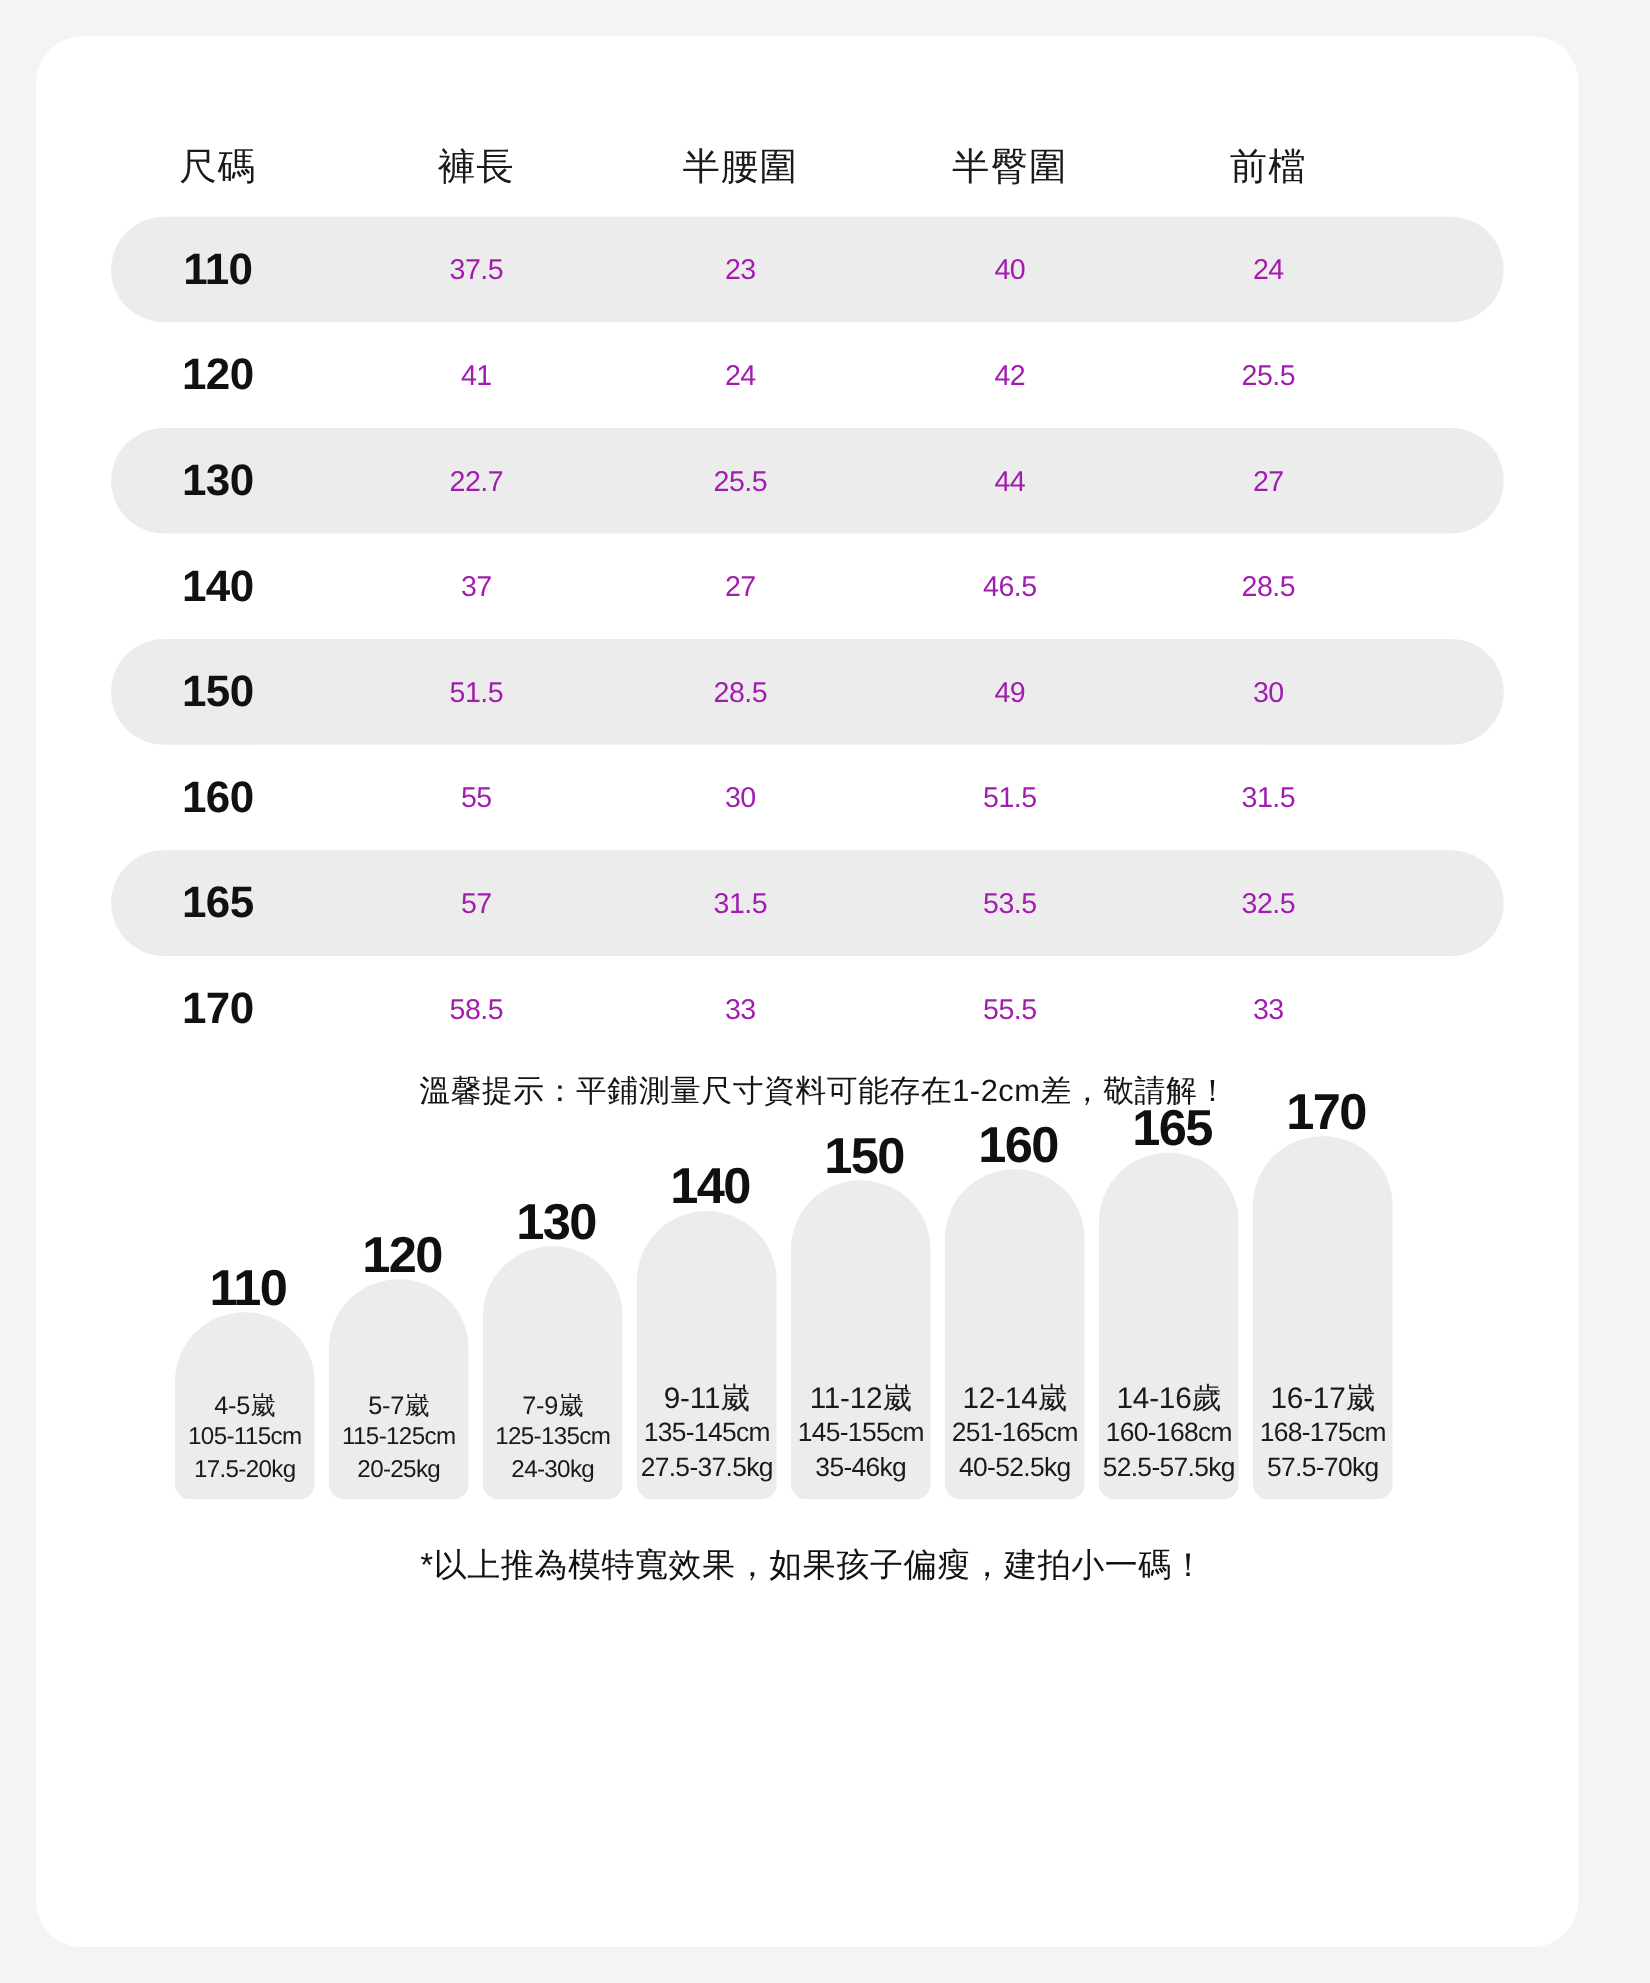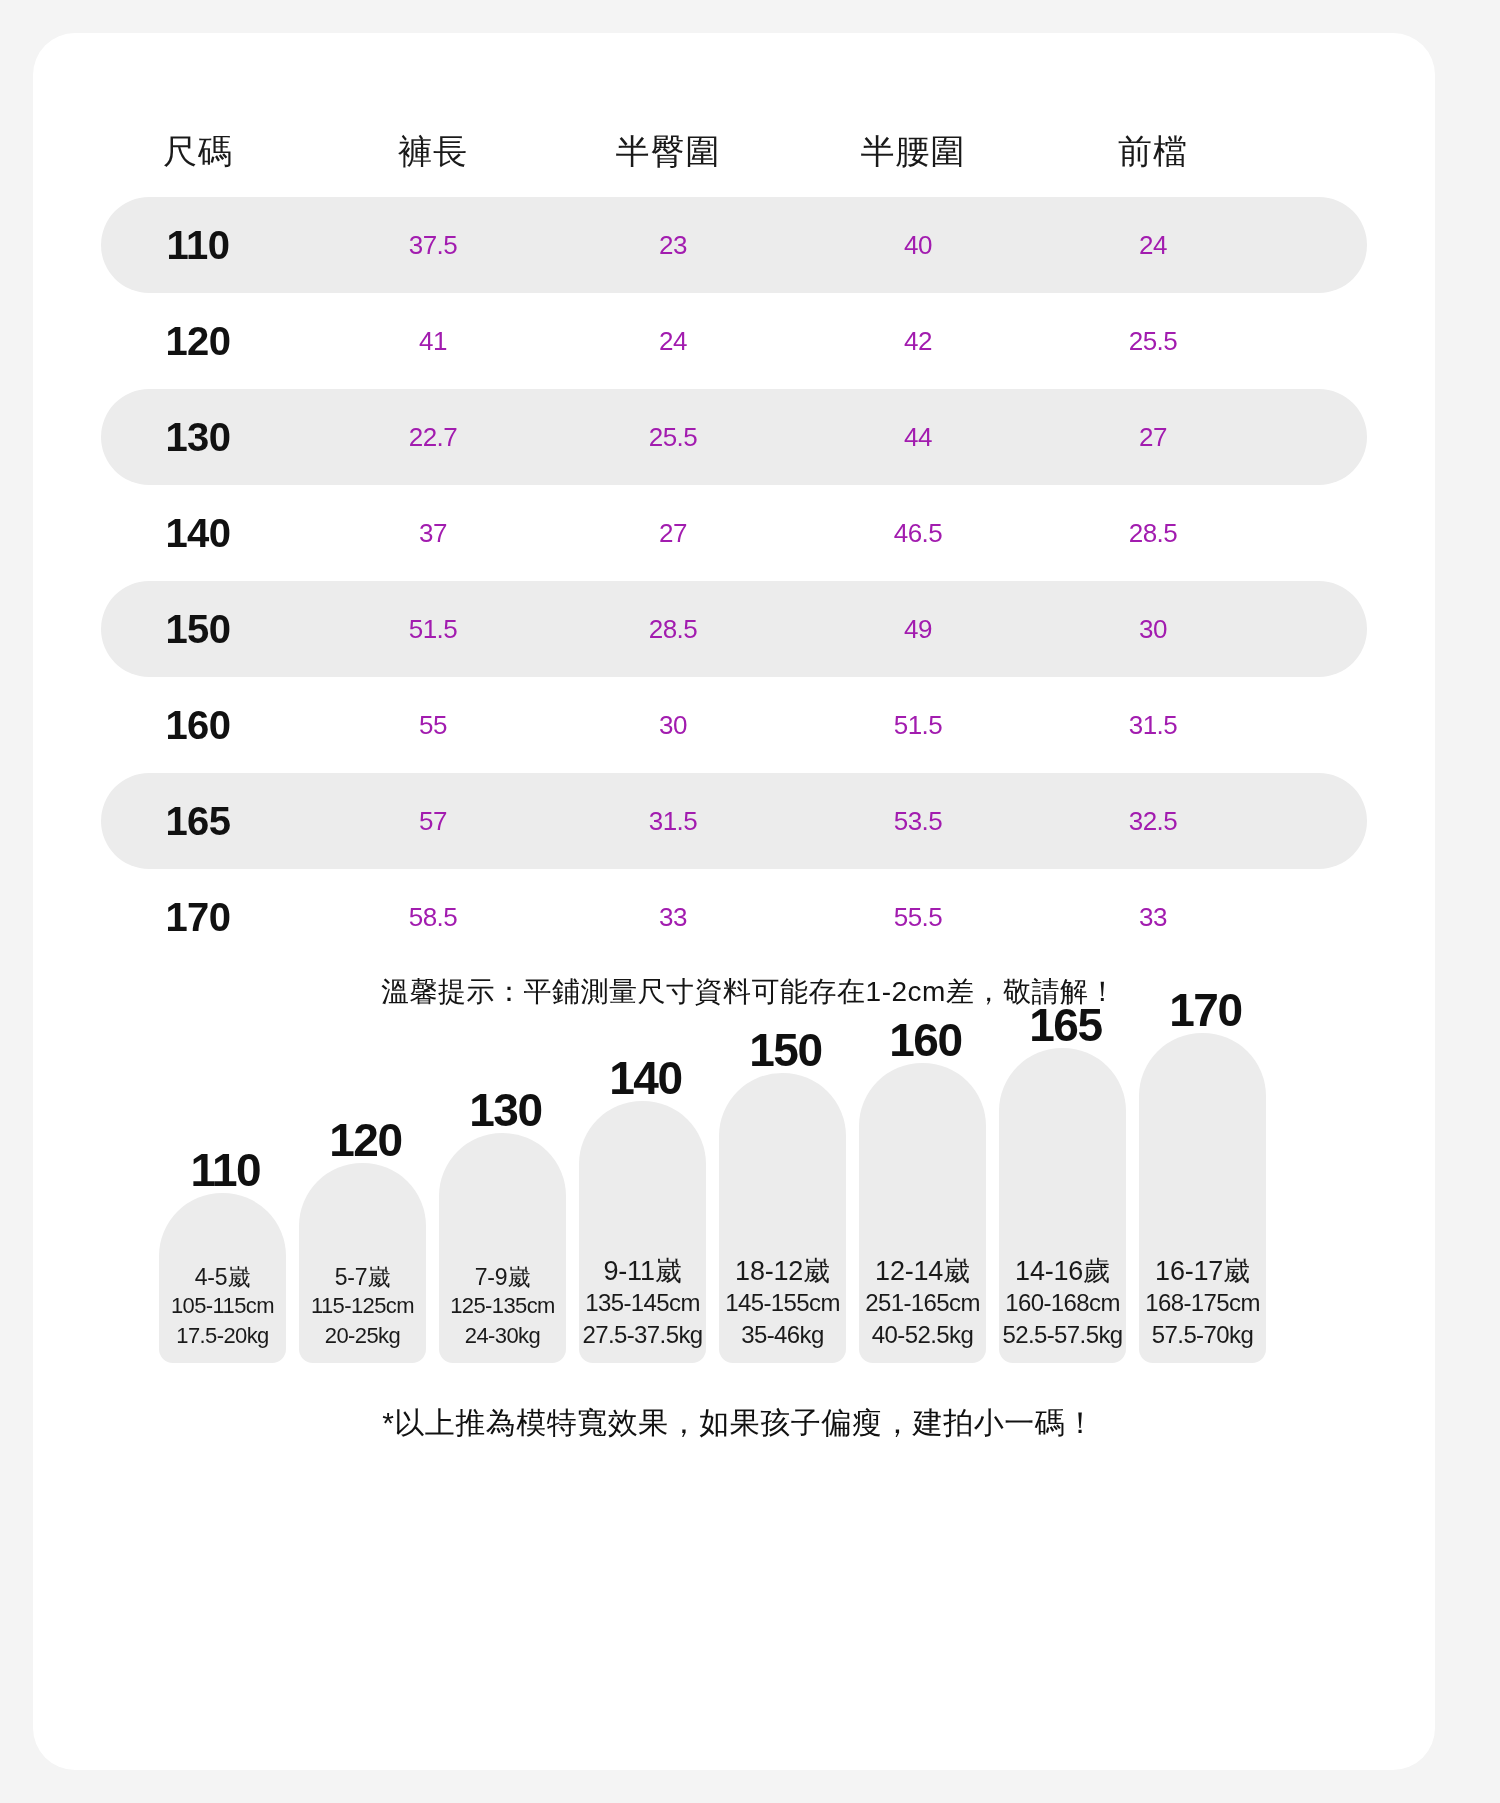--- a/index.html
+++ b/index.html
@@ -187,22 +187,22 @@
 </head>
 <body>
 
 <div id="card">
 
   <div id="size-table">
 
     <div class="t-row t-head">
       <div class="cell c0 head-cell">尺碼</div>
       <div class="cell c1 head-cell">褲長</div>
+      <div class="cell c2 head-cell">半腰圍</div>
       <div class="cell c3 head-cell">半臀圍</div>
-      <div class="cell c2 head-cell">半腰圍</div>
       <div class="cell c4 head-cell">前檔</div>
     </div>
 
     <div class="t-row band">
       <div class="cell c0 size-cell">110</div>
       <div class="cell c1 val-cell">37.5</div>
       <div class="cell c2 val-cell">23</div>
       <div class="cell c3 val-cell">40</div>
       <div class="cell c4 val-cell">24</div>
     </div>
@@ -301,21 +301,21 @@
       <div class="arch-body">
         <div class="arch-age">9-11崴</div>
         <div class="arch-h">135-145cm</div>
         <div class="arch-w">27.5-37.5kg</div>
       </div>
     </div>
 
     <div class="arch small" style="left:626px; height:290px;">
       <div class="arch-size">150</div>
       <div class="arch-body">
-        <div class="arch-age">18-12崴</div>
+        <div class="arch-age">11-12崴</div>
         <div class="arch-h">145-155cm</div>
         <div class="arch-w">35-46kg</div>
       </div>
     </div>
 
     <div class="arch small" style="left:766px; height:300px;">
       <div class="arch-size">160</div>
       <div class="arch-body">
         <div class="arch-age">12-14崴</div>
         <div class="arch-h">251-165cm</div>

